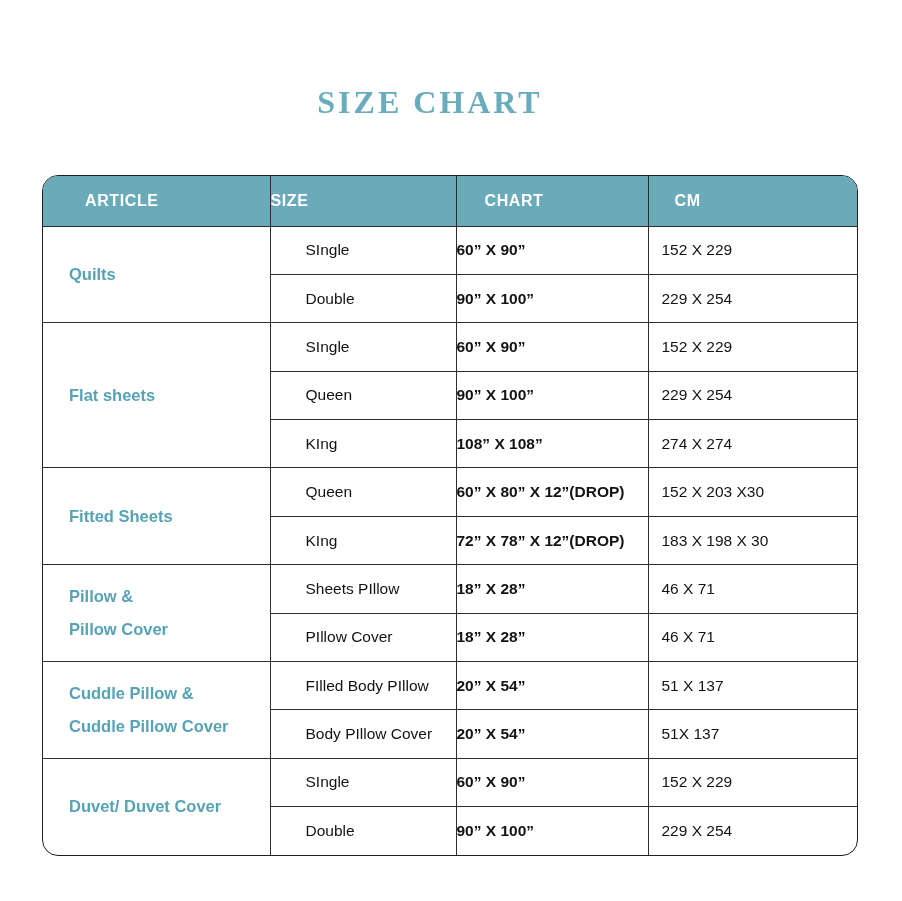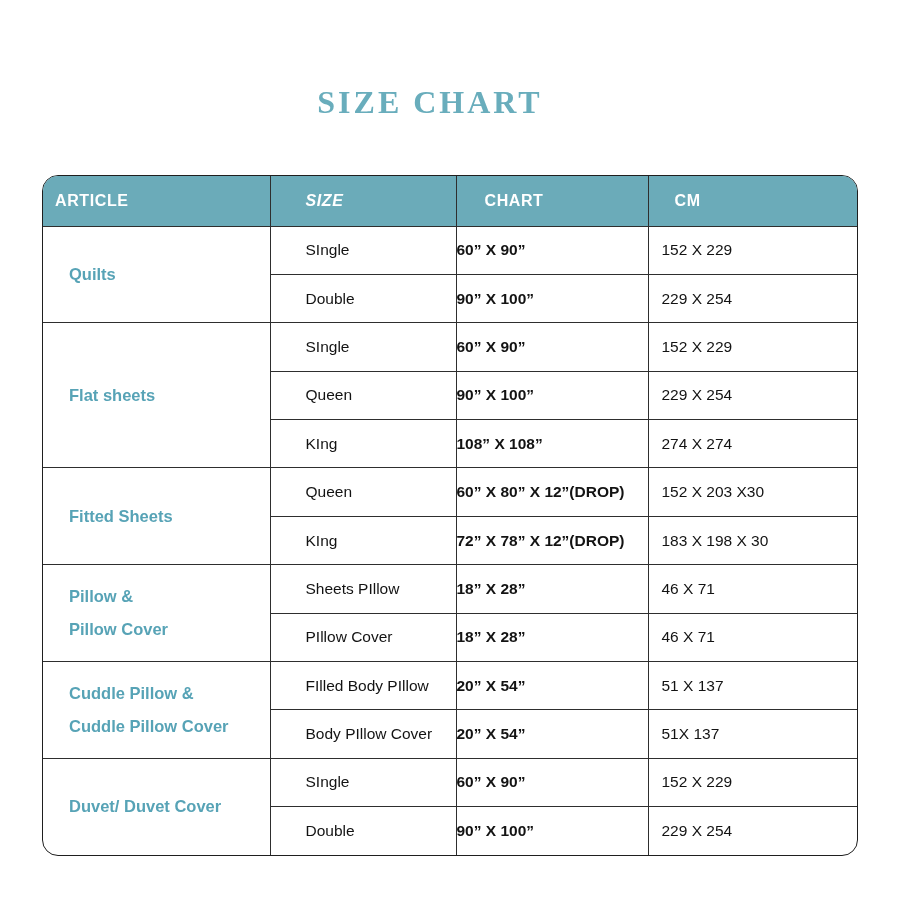--- a/index.html
+++ b/index.html
@@ -32,21 +32,21 @@
   col.c1{width:227px;} col.c2{width:186px;} col.c3{width:192px;} col.c4{width:209px;}
 
   th,td{border-right:1.3px solid var(--border);vertical-align:middle;text-align:left;}
   th:last-child,td:last-child{border-right:none;}
 
   thead th{
     background:var(--header-bg);color:var(--header-text);
     height:50px;font-size:16px;font-weight:bold;letter-spacing:0.6px;
     border-bottom:1.3px solid var(--border);
   }
-  th.h1{padding-left:12px;} th.h2{padding-left:35px;font-style:italic;}
+  th.h1{padding-left:42px;} th.h2{}
   th.h3{padding-left:28px;} th.h4{padding-left:26px;}
 
   tbody td{border-top:1.3px solid var(--border);color:var(--cell-text);}
   tbody tr{height:48.4px;}
 
   td.article{
     padding-left:26px;color:var(--article-text);
     font-weight:bold;font-size:16.5px;line-height:2;
   }
   td.size{padding-left:35px;font-size:15.5px;font-weight:500;}

